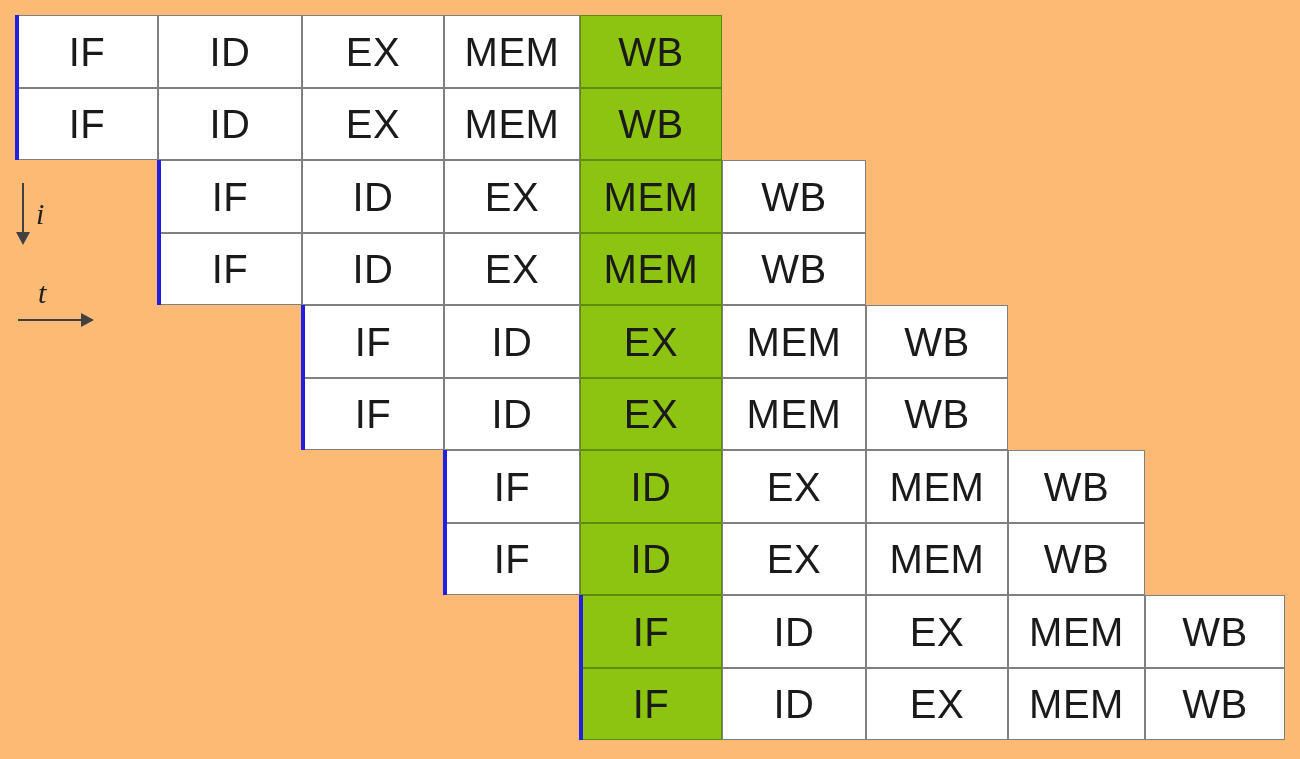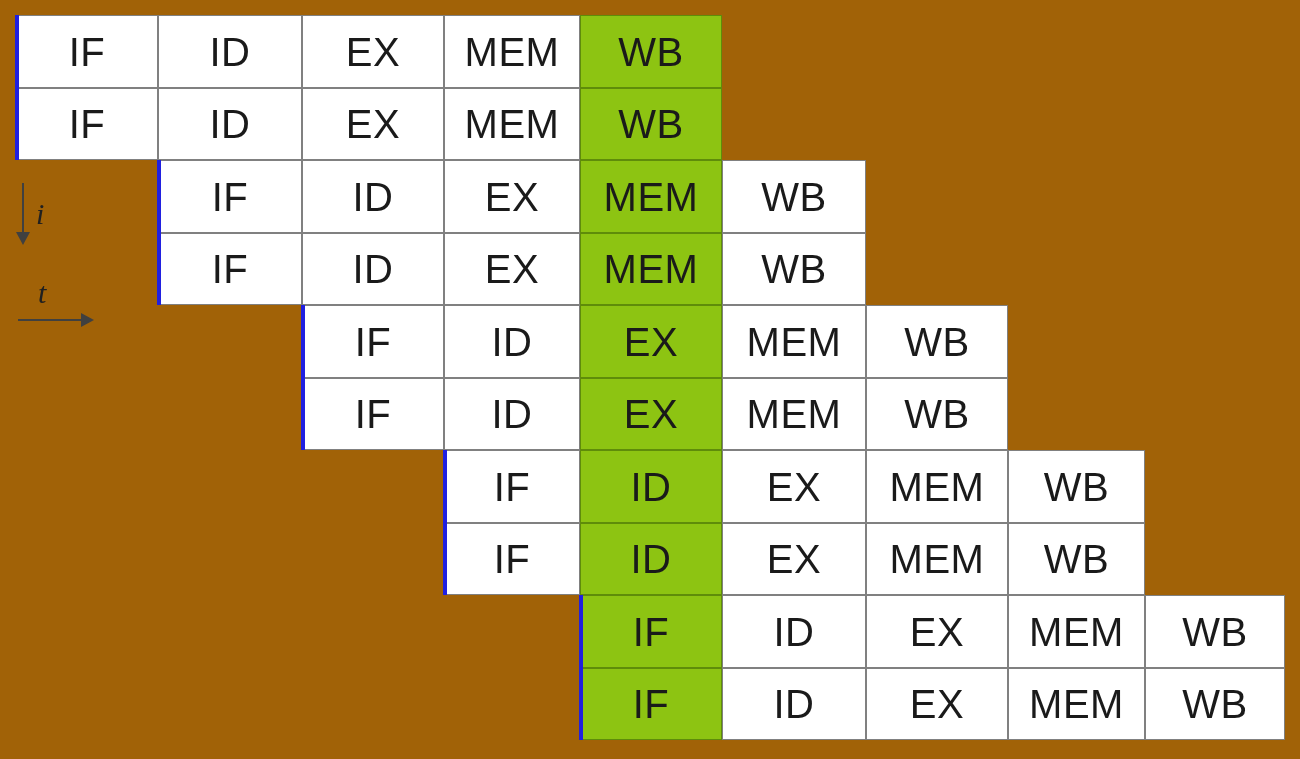--- a/index.html
+++ b/index.html
@@ -7,21 +7,21 @@
     padding: 0;
     background: #ffffff;
   }
   body {
     font-family: "Liberation Sans", sans-serif;
   }
   #diagram {
     position: relative;
     width: 1300px;
     height: 759px;
-    background: #a16207;
+    background: #fdba74;
     overflow: hidden;
   }
   .cell {
     position: absolute;
     box-sizing: border-box;
     border: 1px solid #808080;
     background: #ffffff;
     display: flex;
     align-items: center;
     justify-content: center;

